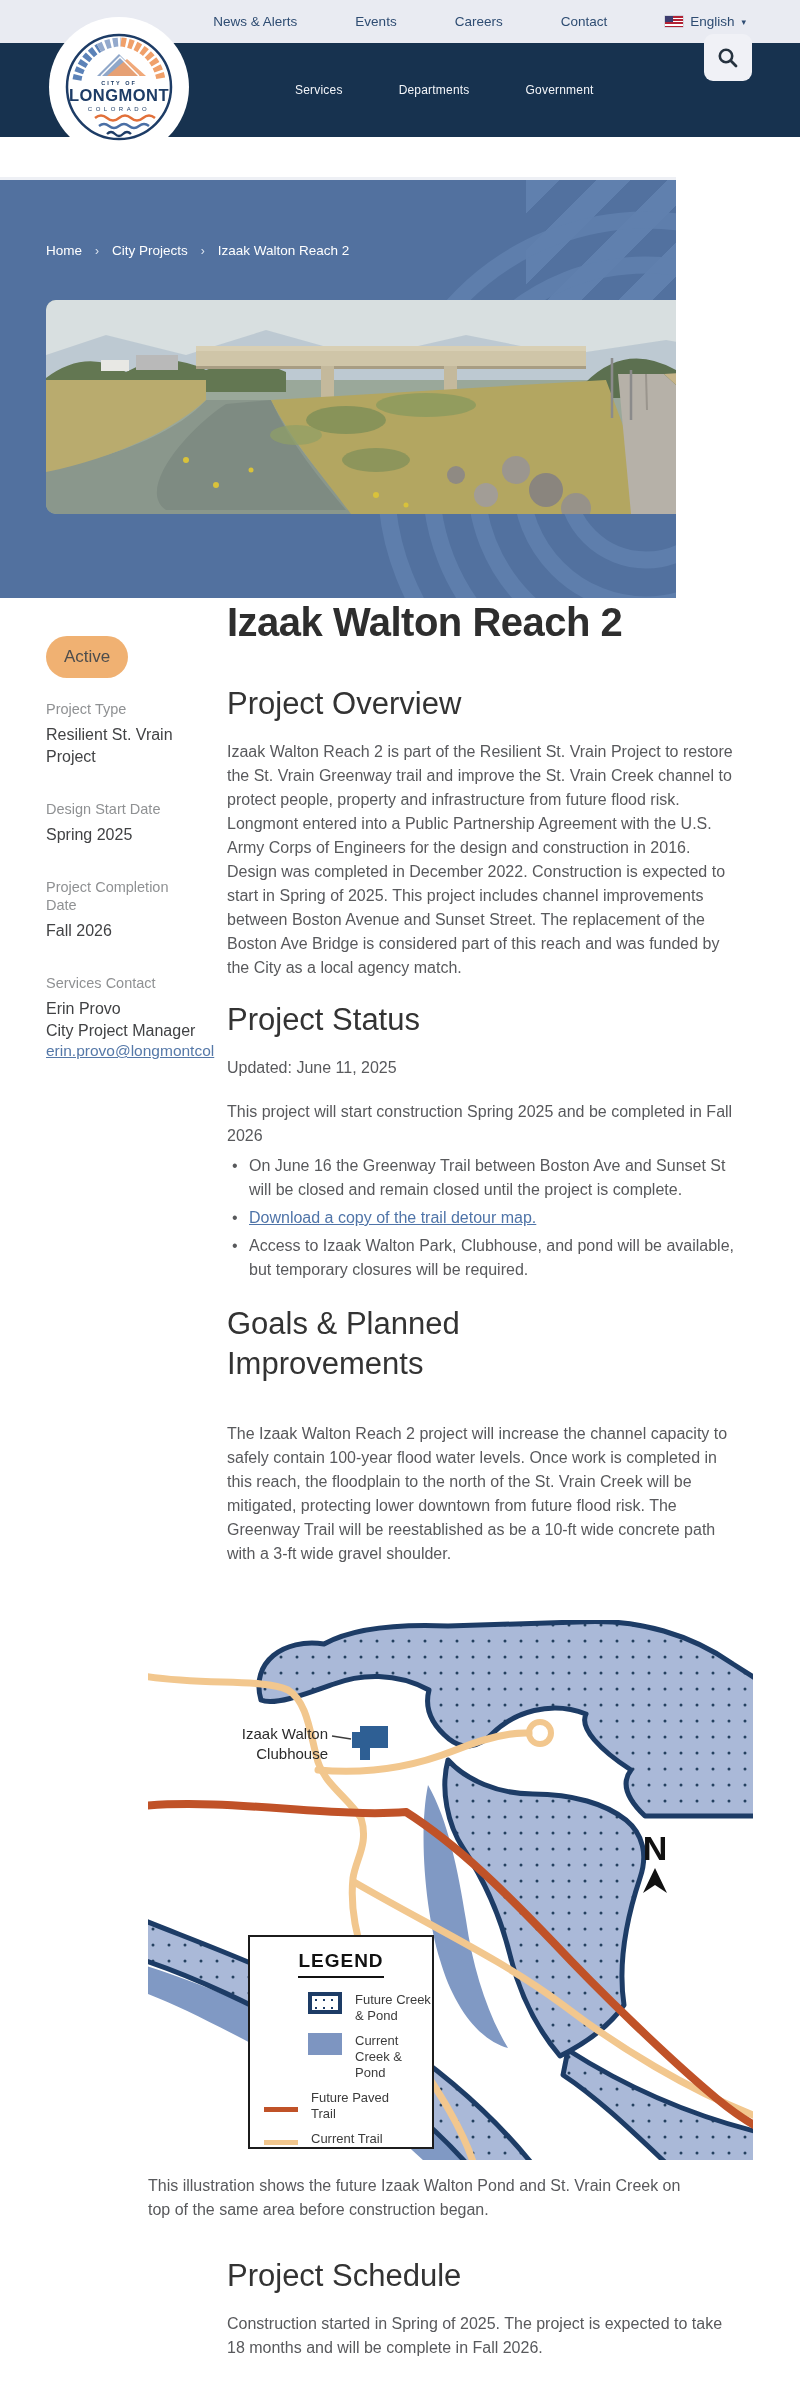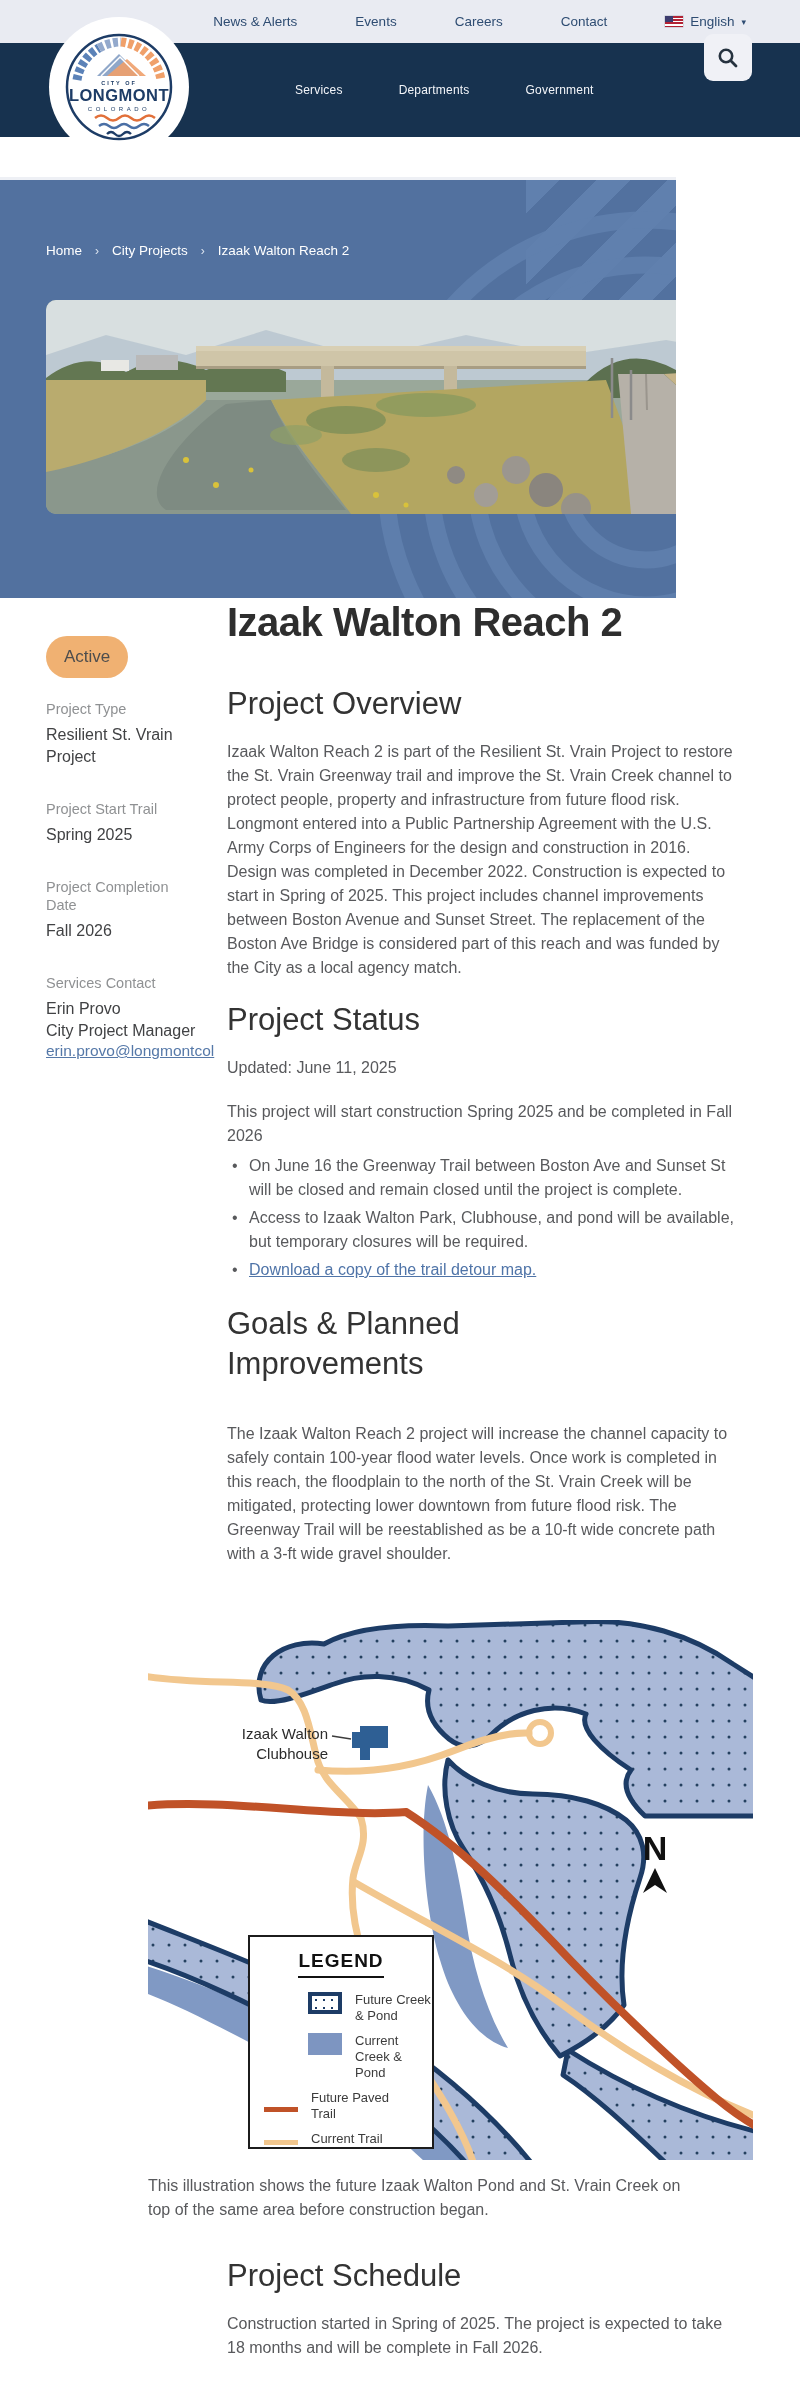--- a/index.html
+++ b/index.html
@@ -208,21 +208,21 @@
 </div>
 
 <div class="badge">Active</div>
 
 <aside class="sidebar">
   <div class="group">
     <div class="label">Project Type</div>
     <div class="value">Resilient St. Vrain Project</div>
   </div>
   <div class="group">
-    <div class="label">Project Start Trail</div>
+    <div class="label">Design Start Date</div>
     <div class="value">Spring 2025</div>
   </div>
   <div class="group">
     <div class="label">Project Completion Date</div>
     <div class="value">Fall 2026</div>
   </div>
   <div class="group">
     <div class="label">Services Contact</div>
     <div class="value">Erin Provo</div>
     <div class="value">City Project Manager</div>
@@ -234,22 +234,22 @@
   <h1>Izaak Walton Reach 2</h1>
 
   <h2 class="first">Project Overview</h2>
   <p>Izaak Walton Reach 2 is part of the Resilient St. Vrain Project to restore the St. Vrain Greenway trail and improve the St. Vrain Creek channel to protect people, property and infrastructure from future flood risk. Longmont entered into a Public Partnership Agreement with the U.S. Army Corps of Engineers for the design and construction in 2016. Design was completed in December 2022. Construction is expected to start in Spring of 2025. This project includes channel improvements between Boston Avenue and Sunset Street. The replacement of the Boston Ave Bridge is considered part of this reach and was funded by the City as a local agency match.</p>
 
   <h2>Project Status</h2>
   <p class="updated">Updated: June 11, 2025</p>
   <p class="intro">This project will start construction Spring 2025 and be completed in Fall 2026</p>
   <ul>
     <li>On June 16 the Greenway Trail between Boston Ave and Sunset St will be closed and remain closed until the project is complete.</li>
+    <li><a href="#">Download a copy of the trail detour map.</a></li>
     <li>Access to Izaak Walton Park, Clubhouse, and pond will be available, but temporary closures will be required.</li>
-    <li><a href="#">Download a copy of the trail detour map.</a></li>
   </ul>
 
   <h2 class="h2-narrow">Goals &amp; Planned Improvements</h2>
   <p class="goals-p">The Izaak Walton Reach 2 project will increase the channel capacity to safely contain 100-year flood water levels. Once work is completed in this reach, the floodplain to the north of the St. Vrain Creek will be mitigated, protecting lower downtown from future flood risk. The Greenway Trail will be reestablished as be a 10-ft wide concrete path with a 3-ft wide gravel shoulder.</p>
 
   <figure class="mapfig">
     <svg width="605" height="540" viewBox="0 0 605 540">
       <defs>
         <pattern id="dots" width="16" height="16" patternUnits="userSpaceOnUse">
           <rect width="16" height="16" fill="#aab9d8"></rect>

